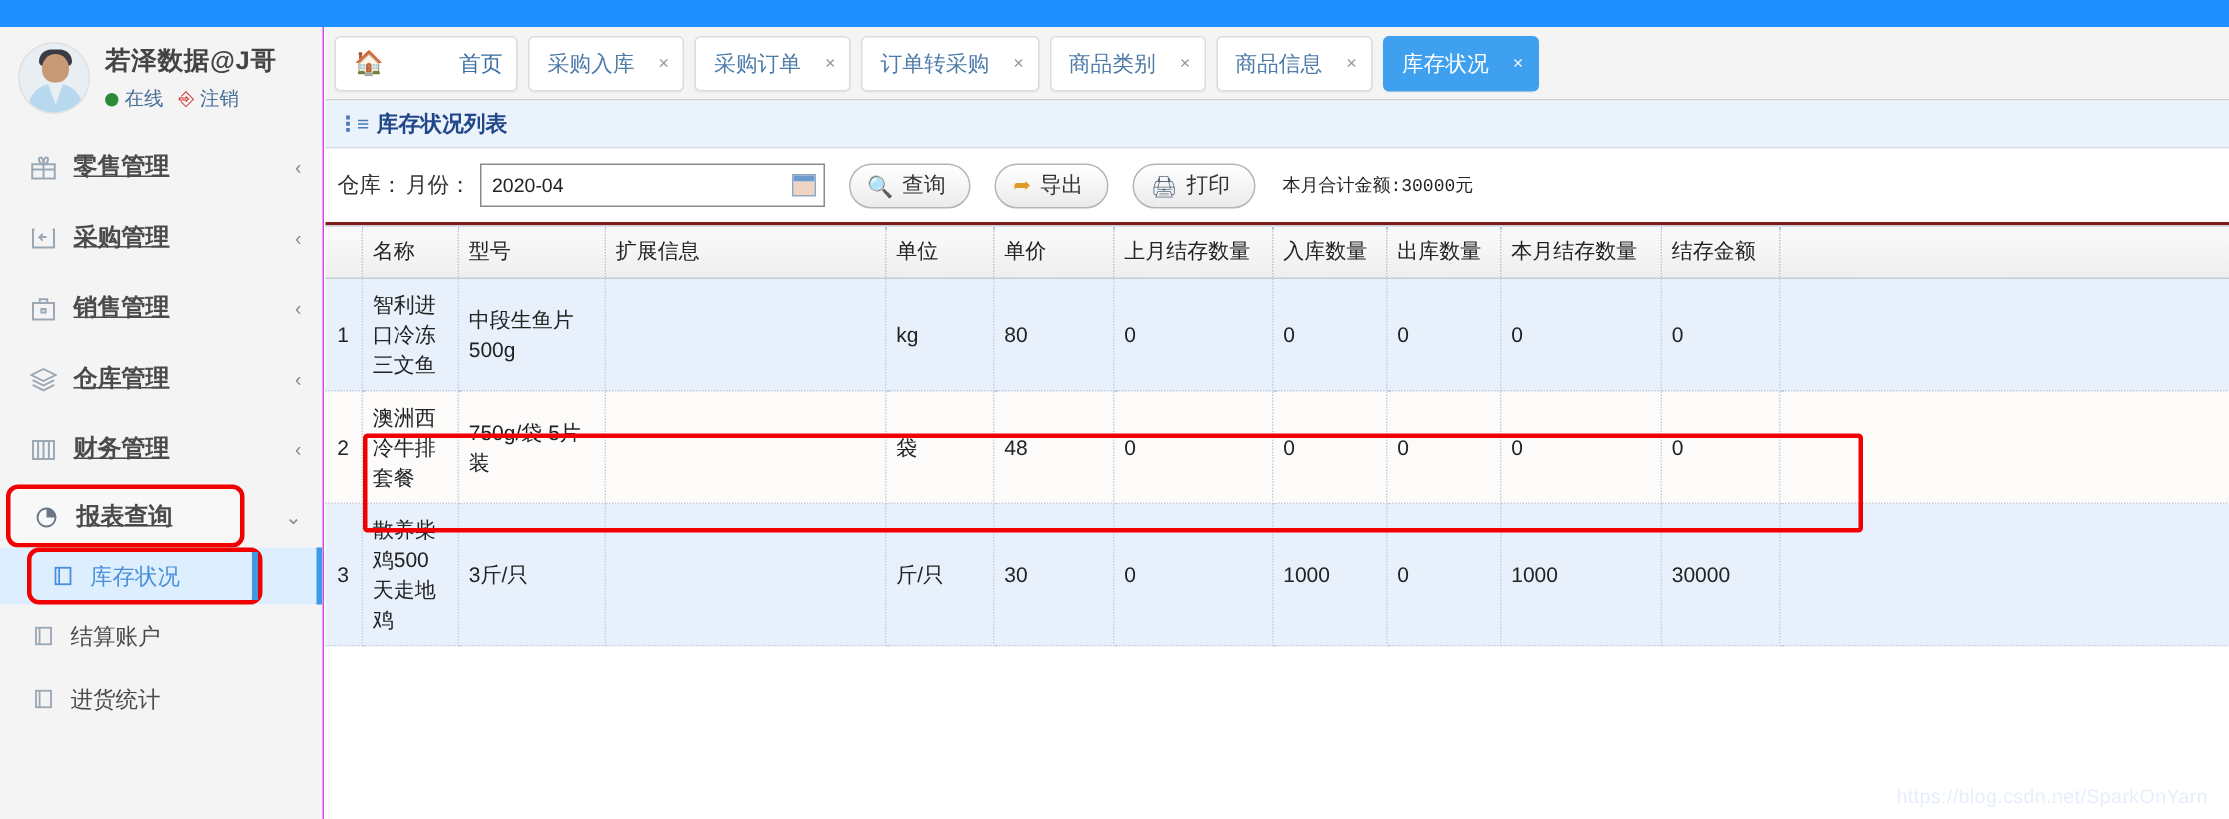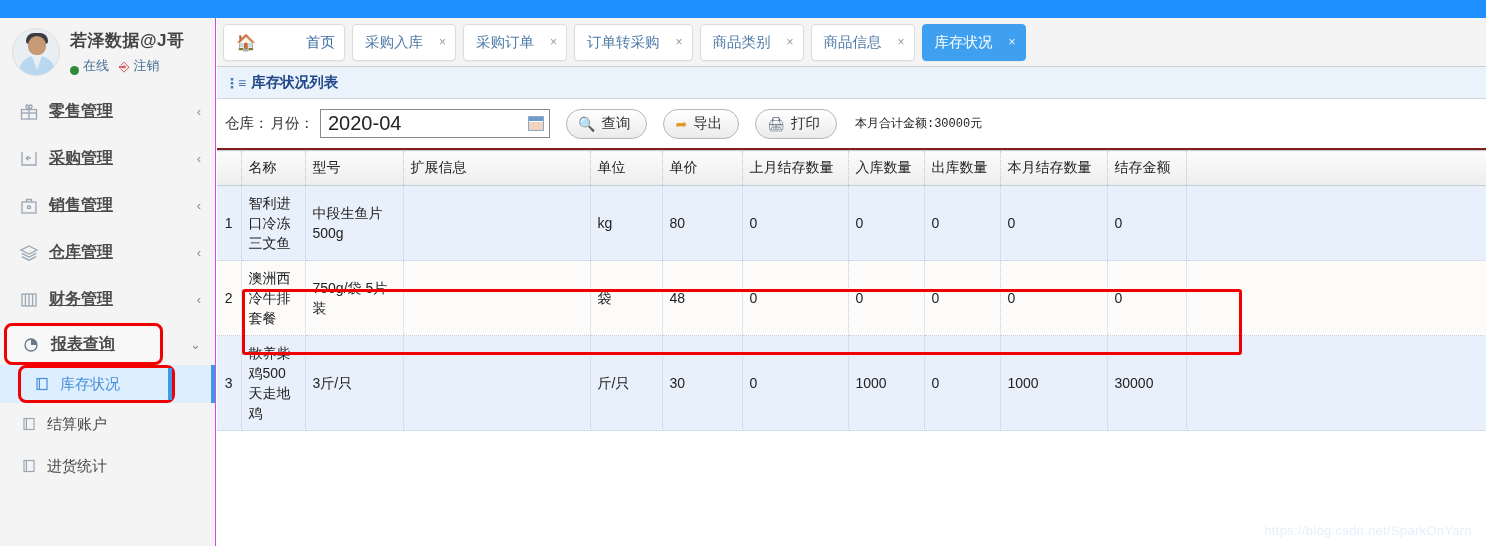--- a/index.html
+++ b/index.html
@@ -59,21 +59,21 @@
     background: #e9eef2;
     transform: rotate(0deg);
     clip-path: polygon(0 0, 100% 0, 50% 100%);
   }
   .profile-text { margin-left: 10px; }
   .username {
     font-size: 17px; font-weight: bold; color: #444;
     letter-spacing: 0.5px; line-height: 24px;
   }
   .statusline {
-    display: flex; align-items: flex-end; gap: 4px;
+    display: flex; align-items: center; gap: 4px;
     font-size: 13px; color: #5a7fa8; margin-top: 4px; font-family: Liberation Serif, serif;
   }
   .dot-online {
     width: 9px; height: 9px; border-radius: 50%;
     background: #2e8b35; display: inline-block;
   }
   .status-label { color: #4a7098; }
   .logout-icon { color: #cf3232; font-size: 13px; margin-left: 6px; }
   .logout-label { color: #4a7098; }
 
@@ -202,21 +202,21 @@
     height: 24px; min-width: 103px;
     border: 1px solid #9a9a9a; background: #fff;
     display: flex; align-items: center; justify-content: space-between;
     padding: 0 6px 0 8px; font-size: 14px; color: #222;
   }
   .combo .caret { font-size: 9px; color: #222; margin-left: 8px; }
   .date-field {
     width: 230px; height: 29px;
     border: 1px solid #8a8a8a; background: #fff;
     display: flex; align-items: center; justify-content: space-between;
-    padding: 0 5px 0 7px; font-size: 20px; color: #222;
+    padding: 0 5px 0 7px; font-size: 13px; color: #222;
     margin-left: 4px;
   }
   .cal-icon {
     width: 16px; height: 15px; border: 1px solid #8fa8c4;
     background: linear-gradient(#ffffff 0 35%, #f0d3c3 35% 100%);
     position: relative; flex: 0 0 16px;
   }
   .cal-icon::before {
     content: ""; position: absolute; left: 0; top: 0; right: 0; height: 4px;
     background: #6f9bcc;

